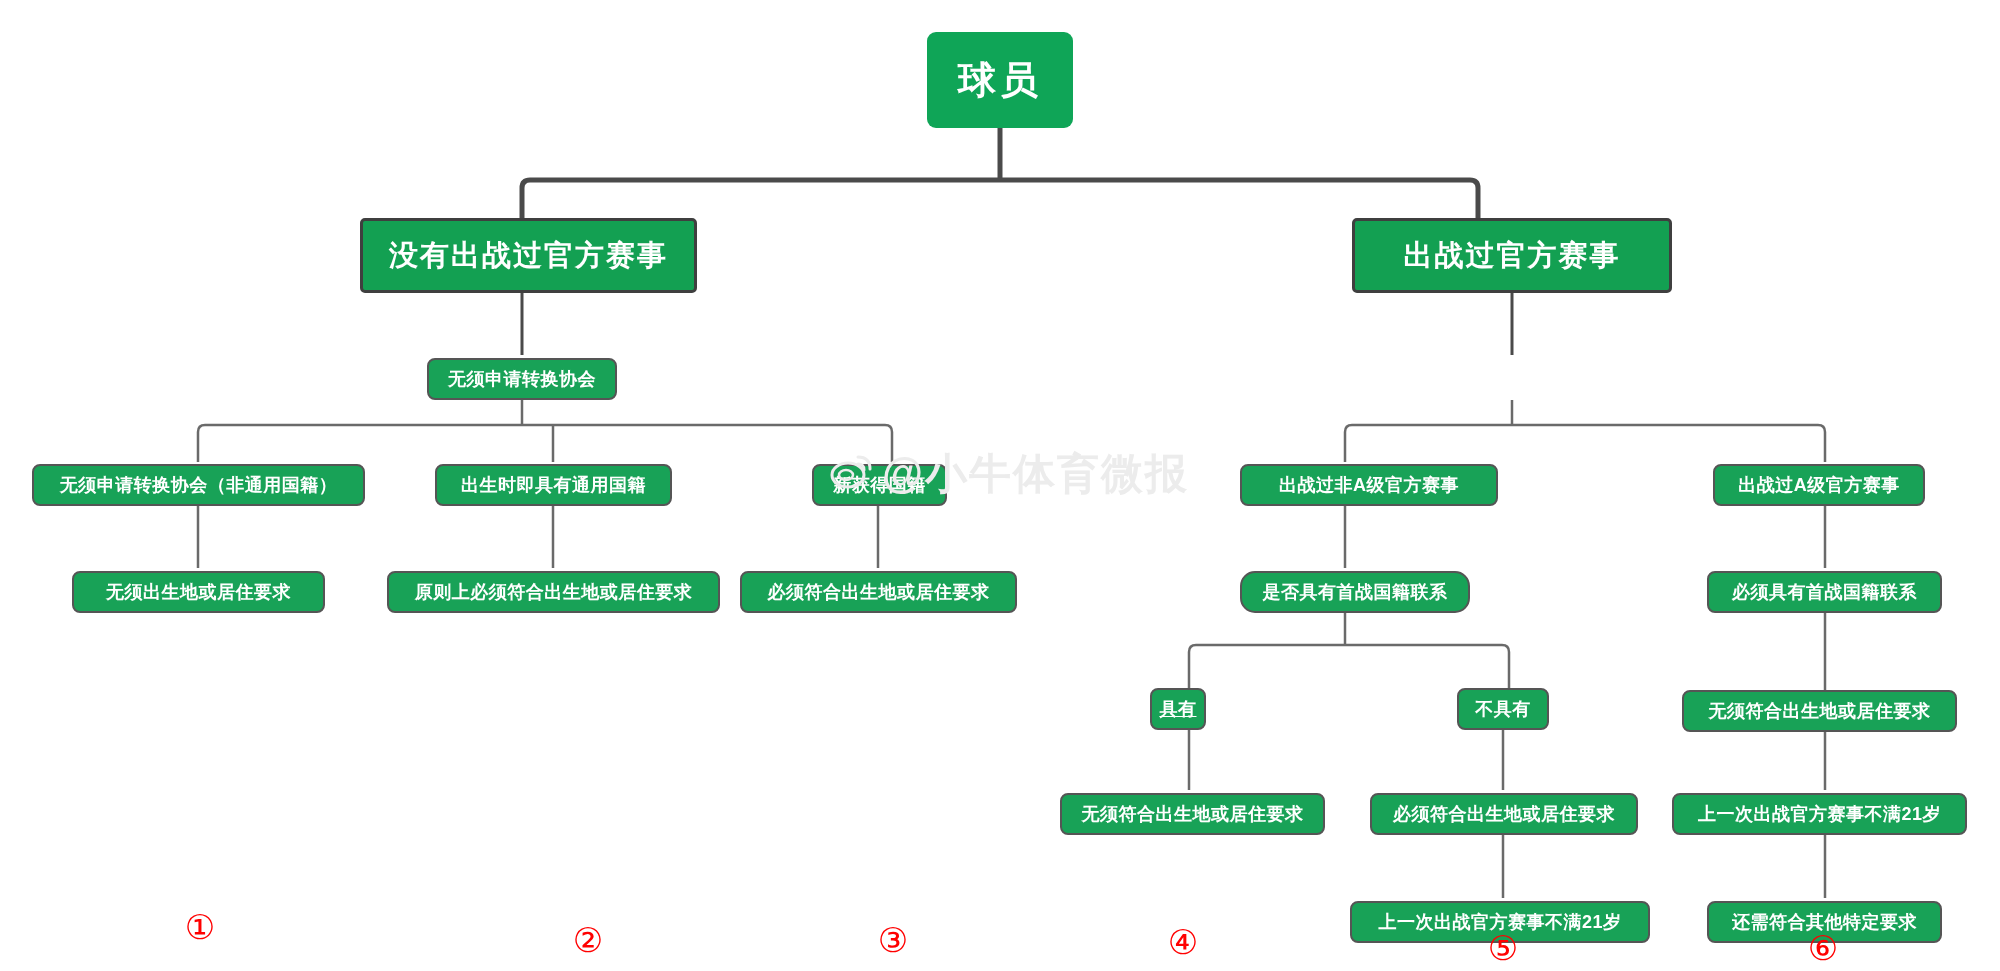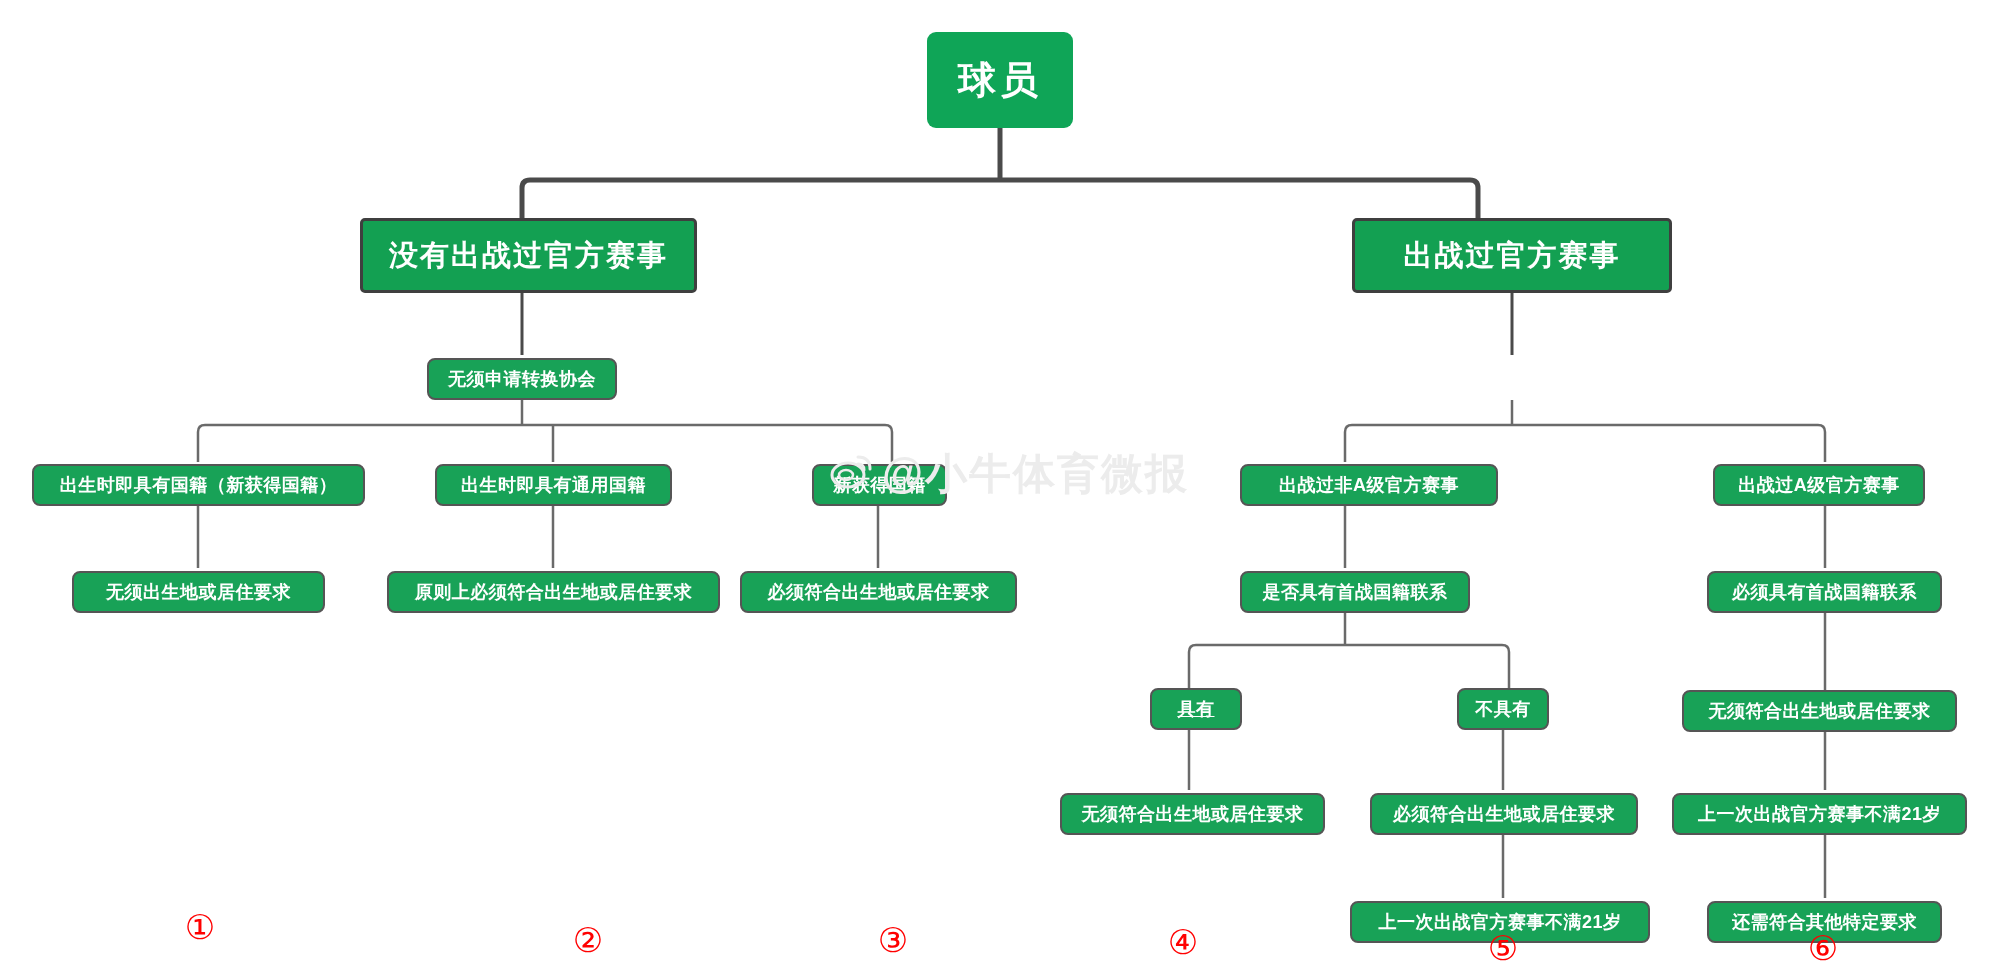--- a/index.html
+++ b/index.html
@@ -176,41 +176,41 @@
 
     <div class="node root" style="left:927px; top:32px; width:146px; height:96px;">球员</div>
 
     <div class="node level2" style="left:360px; top:218px; width:337px; height:75px;">没有出战过官方赛事</div>
 
     <div class="node level2" style="left:1352px; top:218px; width:320px; height:75px;font-family:Liberation Serif, serif;">出战过官方赛事</div>
 
     <div class="node level3" style="left:427px; top:358px; width:190px; height:42px;">无须申请转换协会</div>
 
 
-    <div class="node level4" style="left:32px; top:464px; width:333px; height:42px;">出生时即具有国籍（新获得国籍）</div>
+    <div class="node level4" style="left:32px; top:464px; width:333px; height:42px;">无须申请转换协会（非通用国籍）</div>
 
     <div class="node level4" style="left:435px; top:464px; width:237px; height:42px;">出生时即具有通用国籍</div>
 
     <div class="node level4" style="left:812px; top:464px; width:135px; height:42px;">新获得国籍</div>
 
     <div class="node level5" style="left:72px; top:571px; width:253px; height:42px;">无须出生地或居住要求</div>
 
     <div class="node level5" style="left:387px; top:571px; width:333px; height:42px;">原则上必须符合出生地或居住要求</div>
 
     <div class="node level5" style="left:740px; top:571px; width:277px; height:42px;">必须符合出生地或居住要求</div>
 
     <div class="node level4" style="left:1240px; top:464px; width:258px; height:42px;">出战过非A级官方赛事</div>
 
     <div class="node level4" style="left:1713px; top:464px; width:212px; height:42px;">出战过A级官方赛事</div>
 
-    <div class="node level5" style="left:1240px; top:571px; width:230px; height:42px;">是否具有首战国籍联系</div>
+    <div class="node level5" style="left:1240px; top:571px; width:230px; height:42px;border-radius:15px;">是否具有首战国籍联系</div>
 
     <div class="node level5" style="left:1707px; top:571px; width:235px; height:42px;">必须具有首战国籍联系</div>
 
-    <div class="node level6" style="left:1150px; top:688px; width:92px; height:42px;text-decoration:underline;">具有</div>
+    <div class="node level6" style="left:1150px; top:688px; width:56px; height:42px;text-decoration:underline;">具有</div>
 
     <div class="node level6" style="left:1457px; top:688px; width:92px; height:42px;">不具有</div>
 
     <div class="node level7" style="left:1060px; top:793px; width:265px; height:42px;">无须符合出生地或居住要求</div>
 
     <div class="node level7" style="left:1370px; top:793px; width:268px; height:42px;">必须符合出生地或居住要求</div>
 
     <div class="node level8" style="left:1350px; top:901px; width:300px; height:42px;">上一次出战官方赛事不满21岁</div>
 
     <div class="node level7" style="left:1682px; top:690px; width:275px; height:42px;">无须符合出生地或居住要求</div>

